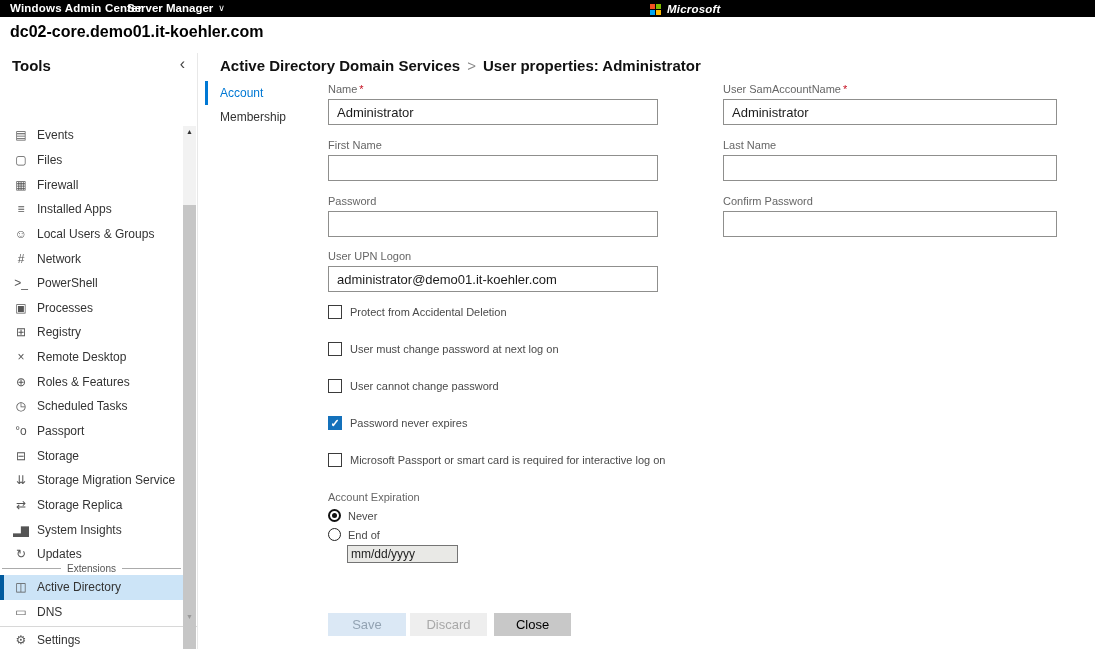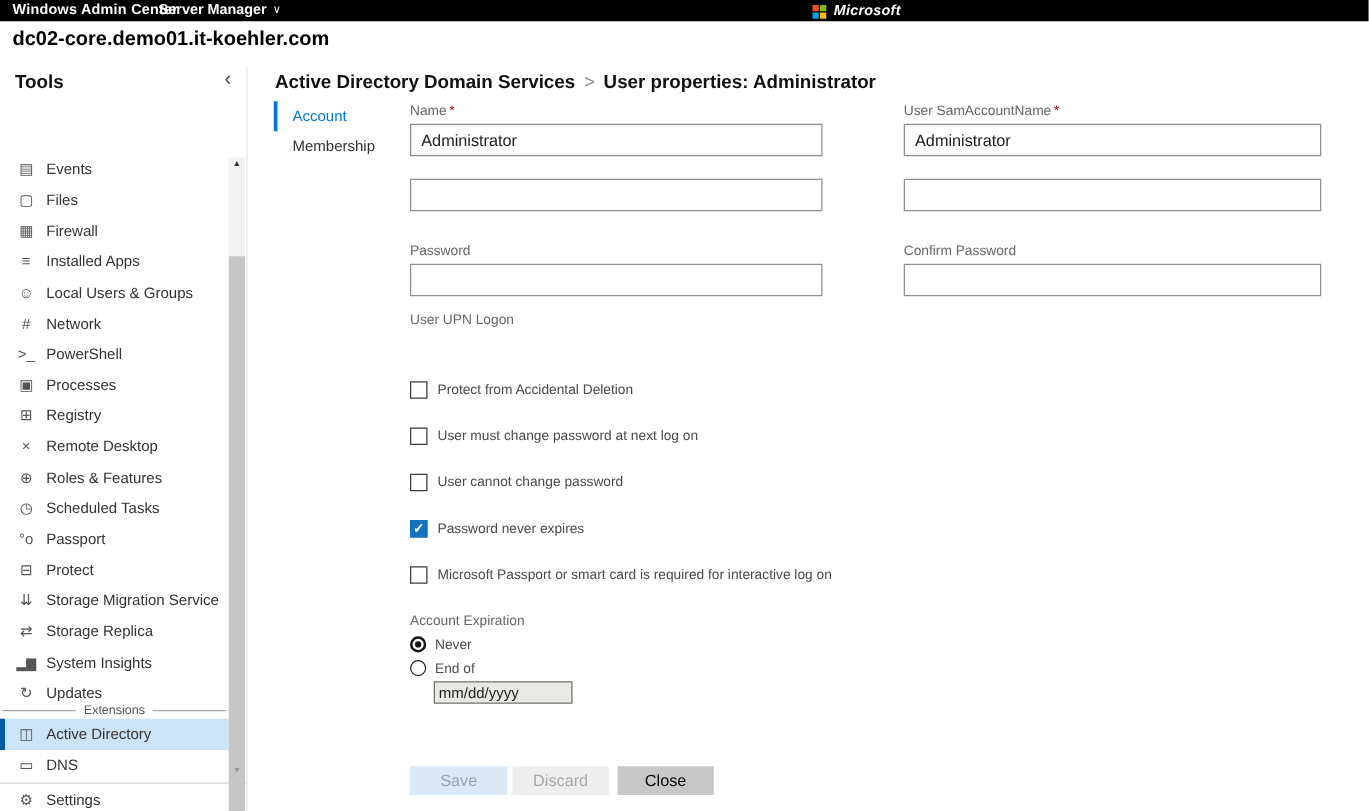--- a/index.html
+++ b/index.html
@@ -42,21 +42,21 @@
   
   .sb-track { position:absolute; left:183px; top:73px; width:13px; height:497px; background:#f2f2f2; }
   .sb-up, .sb-down { position:absolute; left:183px; width:13px; height:12px; font-size:7px; text-align:center; line-height:12px; cursor:pointer; }
   .sb-up { top:73px; color:#333; }
   .sb-down { top:558px; color:#999; }
   .sb-thumb { position:absolute; left:183px; top:152px; width:13px; height:448px; background:#c6c6c6; cursor:grab; }
 
   
   .breadcrumb { position:absolute; left:220px; top:57px; font-size:15px; font-weight:700; color:#111; white-space:nowrap; }
   .bc-sep { color:#888; font-weight:400; margin:0 7px; }
-  .side-tabs { position:absolute; left:219px; top:81px; }
+  .side-tabs { position:absolute; left:205px; top:81px; }
   .stab { height:24px; display:flex; align-items:center; padding-left:12px; font-size:12px; color:#333; border-left:3px solid transparent; cursor:pointer; }
   .stab.active { border-left-color:#0078d4; color:#0078d4; }
 
   .field { position:absolute; }
   .flabel { font-size:11px; color:#666; }
   .req { color:#c50f1f; margin-left:2px; font-size:11px; }
   .finput { margin-top:4px; width:100%; height:26px; border:1px solid #8f8f8d; font:13px "Liberation Sans",sans-serif; padding:0 8px; color:#1b1b1b; background:#fff; display:block; outline:none; }
 
   .cbrow { position:absolute; left:328px; display:flex; align-items:center; cursor:pointer; }
   .cb-box { width:14px; height:14px; border:1px solid #3b3b3b; background:#fff; display:inline-flex; align-items:center; justify-content:center; flex:none; }
@@ -151,21 +151,21 @@
     <div class="titem">
         <span class="ticon">◷</span>
         <span class="tlabel">Scheduled Tasks</span>
       </div>
     <div class="titem">
         <span class="ticon">°o</span>
         <span class="tlabel">Passport</span>
       </div>
     <div class="titem">
         <span class="ticon">⊟</span>
-        <span class="tlabel">Protect</span>
+        <span class="tlabel">Storage</span>
       </div>
     <div class="titem">
         <span class="ticon">⇊</span>
         <span class="tlabel">Storage Migration Service</span>
       </div>
     <div class="titem">
         <span class="ticon">⇄</span>
         <span class="tlabel">Storage Replica</span>
       </div>
     <div class="titem">
@@ -222,35 +222,38 @@
 
 <div class="field" style="left:328px; top:83px; width:330px">
   <div class="flabel"><span>Name</span><span class="req">*</span></div>
   <input class="finput" value="Administrator" style="">
 </div>
 <div class="field" style="left:723px; top:83px; width:334px">
   <div class="flabel"><span>User SamAccountName</span><span class="req">*</span></div>
   <input class="finput" value="Administrator" style="">
 </div>
 <div class="field" style="left:328px; top:139px; width:330px">
+  <div class="flabel"><span>First Name</span></div>
   <input class="finput" value="" style="">
 </div>
 <div class="field" style="left:723px; top:139px; width:334px">
+  <div class="flabel"><span>Last Name</span></div>
   <input class="finput" value="" style="">
 </div>
 <div class="field" style="left:328px; top:195px; width:330px">
   <div class="flabel"><span>Password</span></div>
   <input class="finput" value="" style="">
 </div>
 <div class="field" style="left:723px; top:195px; width:334px">
   <div class="flabel"><span>Confirm Password</span></div>
   <input class="finput" value="" style="">
 </div>
 <div class="field" style="left:328px; top:250px; width:330px">
   <div class="flabel"><span>User UPN Logon</span></div>
+  <input class="finput" value="administrator@demo01.it-koehler.com" style="">
 </div>
 
 <div class="cbrow" style="top:305px">
   <span class="cb-box" data-checked="false"></span>
   <span class="cb-label">Protect from Accidental Deletion</span>
 </div>
 <div class="cbrow" style="top:342px">
   <span class="cb-box" data-checked="false"></span>
   <span class="cb-label">User must change password at next log on</span>
 </div>

